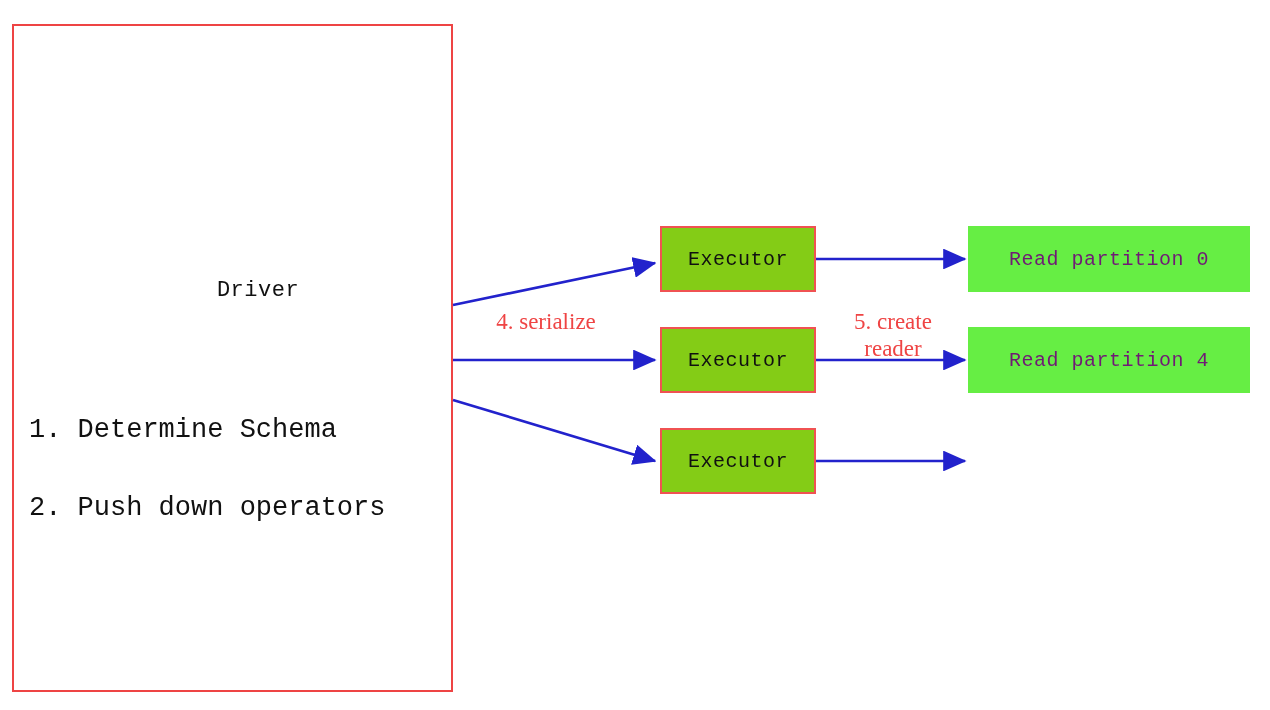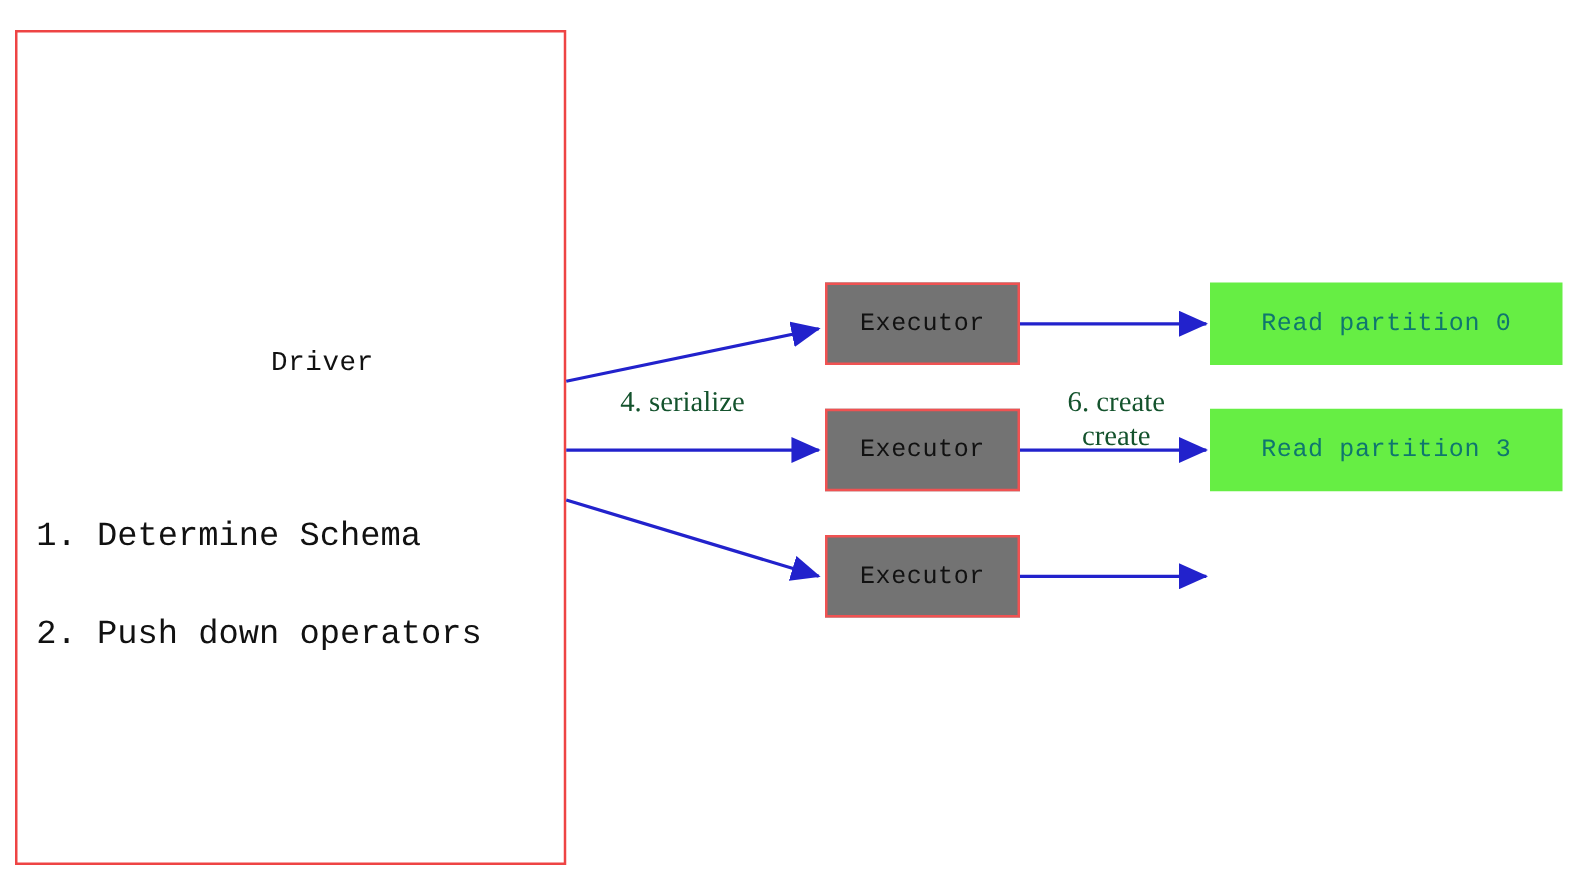--- a/index.html
+++ b/index.html
@@ -49,21 +49,21 @@
     white-space: pre;
   }
   .driver-list div { white-space: pre; }
 
   
   .executor-box {
     position: absolute;
     width: 156px;
     height: 66px;
     border: 2px solid #f05252;
-    background: #737373;
+    background: #84cc16;
     box-sizing: border-box;
     display: flex;
     align-items: center;
     justify-content: center;
     font-family: "Liberation Mono", "DejaVu Sans Mono", monospace;
     font-size: 20px;
     color: #111111;
     letter-spacing: 0.5px;
     white-space: pre;
   }
@@ -77,21 +77,21 @@
     left: 968px;
     width: 282px;
     height: 66px;
     background: #66ee44;
     box-sizing: border-box;
     display: flex;
     align-items: center;
     justify-content: center;
     font-family: "Liberation Mono", "DejaVu Sans Mono", monospace;
     font-size: 20px;
-    color: #0f766e;
+    color: #701a75;
     letter-spacing: 0.5px;
     white-space: pre;
   }
   .part-0 { top: 226px; }
   .part-1 { top: 327px; }
   .part-2 { top: 428px; }
 
   
   #arrows {
     position: absolute;
@@ -101,21 +101,21 @@
     height: 710px;
     pointer-events: none;
   }
 
   
   .edge-label {
     position: absolute;
     font-family: "Liberation Serif", "DejaVu Serif", serif;
     font-size: 23px;
     line-height: 27px;
-    color: #14532d;
+    color: #ef4444;
     text-align: center;
     white-space: nowrap;
   }
   .label-serialize {
     left: 455px;
     top: 308px;
     width: 182px;
   }
   .label-create {
     left: 823px;
@@ -133,21 +133,21 @@
   <div class="driver-list">
     <div>1. Determine Schema</div>
     <div>2. Push down operators</div>
   </div>
 
   <div class="executor-box exec-0">Executor</div>
   <div class="executor-box exec-1">Executor</div>
   <div class="executor-box exec-2">Executor</div>
 
   <div class="partition-box part-0">Read partition 0</div>
-  <div class="partition-box part-1">Read partition 3</div>
+  <div class="partition-box part-1">Read partition 4</div>
 
   <svg id="arrows" viewBox="0 0 1270 710">
     <defs>
       <marker id="arrowhead" markerWidth="9" markerHeight="8" refX="8.4" refY="4" orient="auto" markerUnits="strokeWidth">
         <path d="M0,0 L9,4 L0,8 Z" fill="#2222cc"></path>
       </marker>
     </defs>
 
     <line x1="453" y1="305" x2="655" y2="263" stroke="#2222cc" stroke-width="2.6" marker-end="url(#arrowhead)"></line>
 
@@ -160,17 +160,17 @@
     <line x1="816" y1="360" x2="965" y2="360" stroke="#2222cc" stroke-width="2.6" marker-end="url(#arrowhead)"></line>
 
     <line x1="816" y1="461" x2="965" y2="461" stroke="#2222cc" stroke-width="2.6" marker-end="url(#arrowhead)"></line>
   </svg>
 
   <div class="edge-label label-serialize">
     <div>4. serialize</div>
   </div>
 
   <div class="edge-label label-create">
-    <div>6. create</div>
-    <div>create</div>
+    <div>5. create</div>
+    <div>reader</div>
   </div>
 
 </div>
 
 </body></html>

